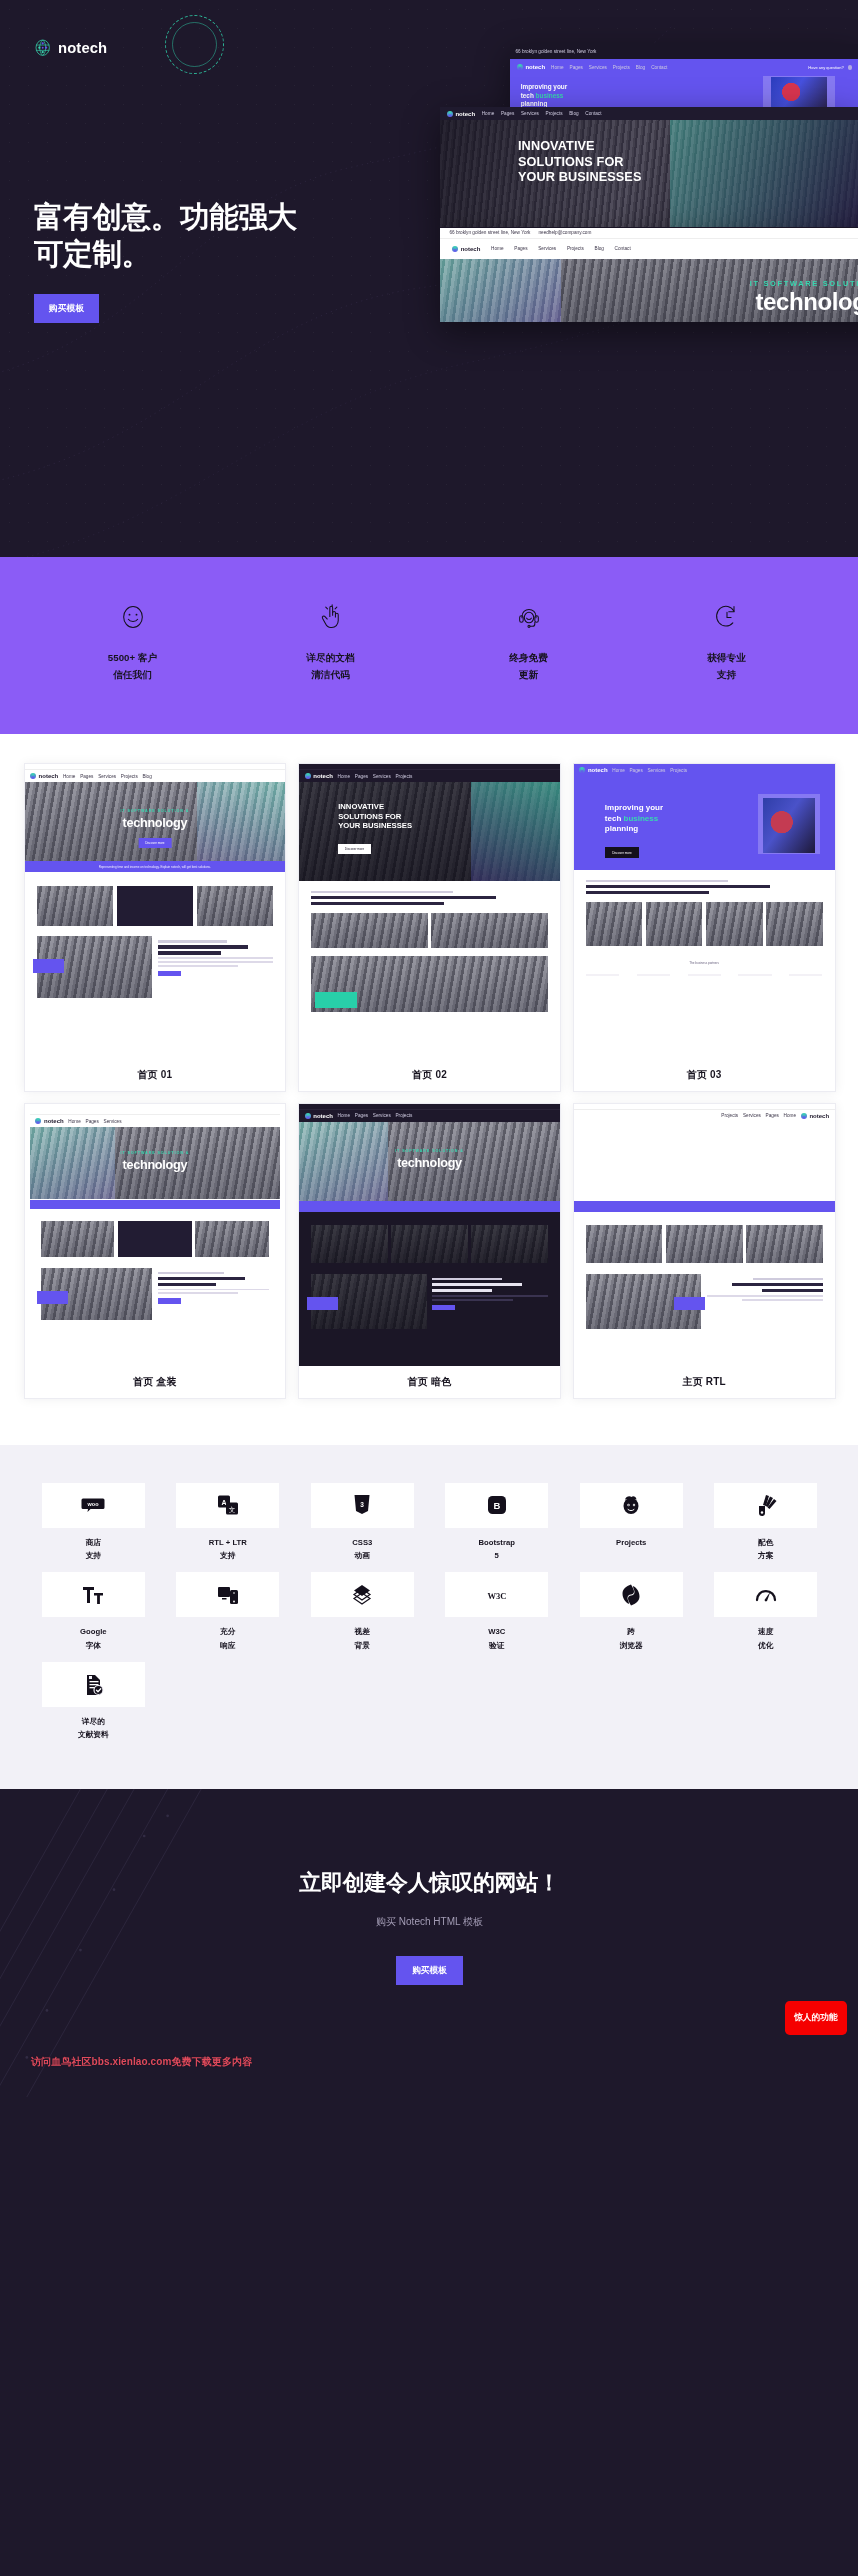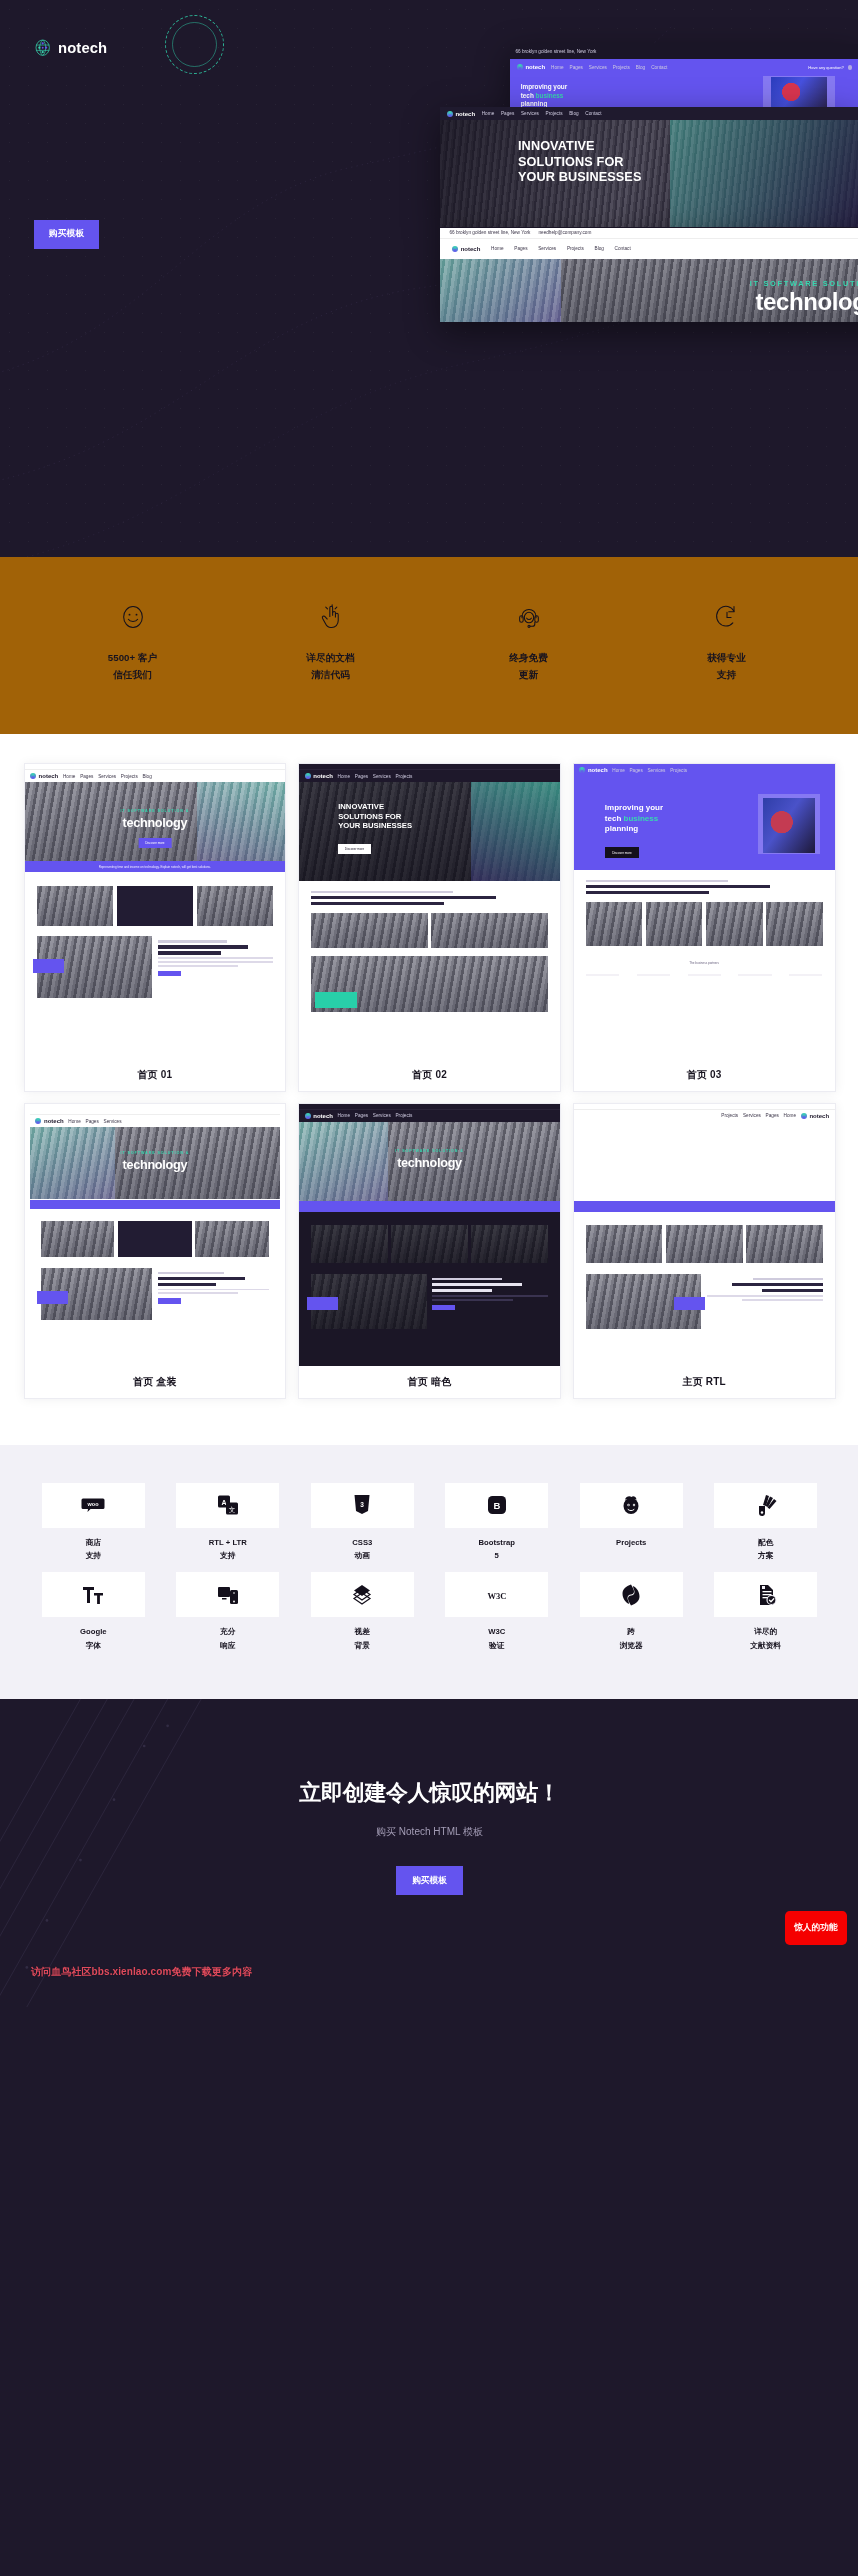--- a/index.html
+++ b/index.html
@@ -133,21 +133,21 @@
   .mini-right{margin-left:auto;display:flex;align-items:center;gap:4px}
   .mini-phone{font-size:4px;line-height:1.3;color:#fff}
   .mini-ico{width:4.7px;height:4.7px;border-radius:50%;background:#cfcbe0;opacity:.7}
   .seal{
     position:absolute;left:165px;top:14.8px;width:59px;height:59px;border-radius:50%;
     border:1.3px dashed #2fd3ab;opacity:.85;z-index:3;
   }
   .seal:after{content:"";position:absolute;inset:6px;border-radius:50%;border:1.3px solid #2fd3ab;opacity:.55}
 
   
-  .usp{background:#a16207;padding:42px 0 50px}
+  .usp{background:#8b5cf6;padding:42px 0 50px}
   .usp-inner{width:792px;margin:0 auto;display:flex;}
   .usp-item{flex:1;text-align:center}
   .usp-icon{height:36px;display:flex;align-items:center;justify-content:center;margin-bottom:14.8px}
   .usp-icon svg{width:28px;height:28px}
   .usp-label{color:#17131f;font-size:9.7px;font-weight:700;line-height:1.75}
 
   
   .demos{background:#fff;padding:29.5px 0 35px}
   .demo-row{width:812px;margin:0 auto 10.7px;display:flex;gap:12px}
   .demo-card{
@@ -346,20 +346,24 @@
         <div class="body">
           <div class="tealL"></div>
 
           <div class="kicker">IT SOFTWARE SOLUTION &amp;</div>
           <div class="big">technology</div>
         </div>
       </div>
     </div>
 
     <div class="hero-copy">
+      <h1 class="hero-title">
+        <span>富有创意。功能强大</span>
+        <span class="l2">可定制。</span>
+      </h1>
       <button class="btn-purple">购买模板</button>
     </div>
   </section>
 
   <section class="usp">
     <div class="usp-inner">
 
       <div class="usp-item">
         <div class="usp-icon">
           <svg viewBox="0 0 48 48" fill="none" stroke="#14101c" stroke-width="1.8">
@@ -843,20 +847,32 @@
               <path d="M24 3 c4 7 6 11 6 14 0 4-3 6-6 6 -4 0-7 3-7 7 0 4 3 7 3 12 -8-4-13-12-13-21 C7 13 14 6 24 3z"></path>
               <path d="M24 45 c-4-7-6-11-6-14 0-4 3-6 6-6 4 0 7-3 7-7 0-4-3-7-3-12 8 4 13 12 13 21 0 8-7 15-17 18z"></path>
             </svg>
           </div>
           <div class="feat-label">
             <span>跨</span><br>
             <span>浏览器</span>
           </div>
         </div>
 
+        <div class="feat-item">
+          <div class="feat-box">
+            <svg viewBox="0 0 48 48">
+              <path d="M6 34 A18 18 0 0142 34" fill="none" stroke="#14101c" stroke-width="4.5" stroke-linecap="round"></path>
+              <path d="M33 17 L21 34 a3.4 3.4 0 005 2z" fill="#14101c"></path>
+            </svg>
+          </div>
+          <div class="feat-label">
+            <span>速度</span><br>
+            <span>优化</span>
+          </div>
+        </div>
 
         <div class="feat-item">
           <div class="feat-box">
             <svg viewBox="0 0 48 48" fill="#14101c">
               <path d="M12 4h16l10 10v30H12z"></path>
               <path d="M16 6 h6 v6 h-6z" fill="#f2f1f7"></path>
               <rect x="17" y="16" width="18" height="2.6" fill="#fff"></rect>
               <rect x="17" y="22" width="18" height="2.6" fill="#fff"></rect>
               <rect x="17" y="28" width="14" height="2.6" fill="#fff"></rect>
               <circle cx="35" cy="34" r="9" fill="#14101c" stroke="#f2f1f7" stroke-width="2.4"></circle>

